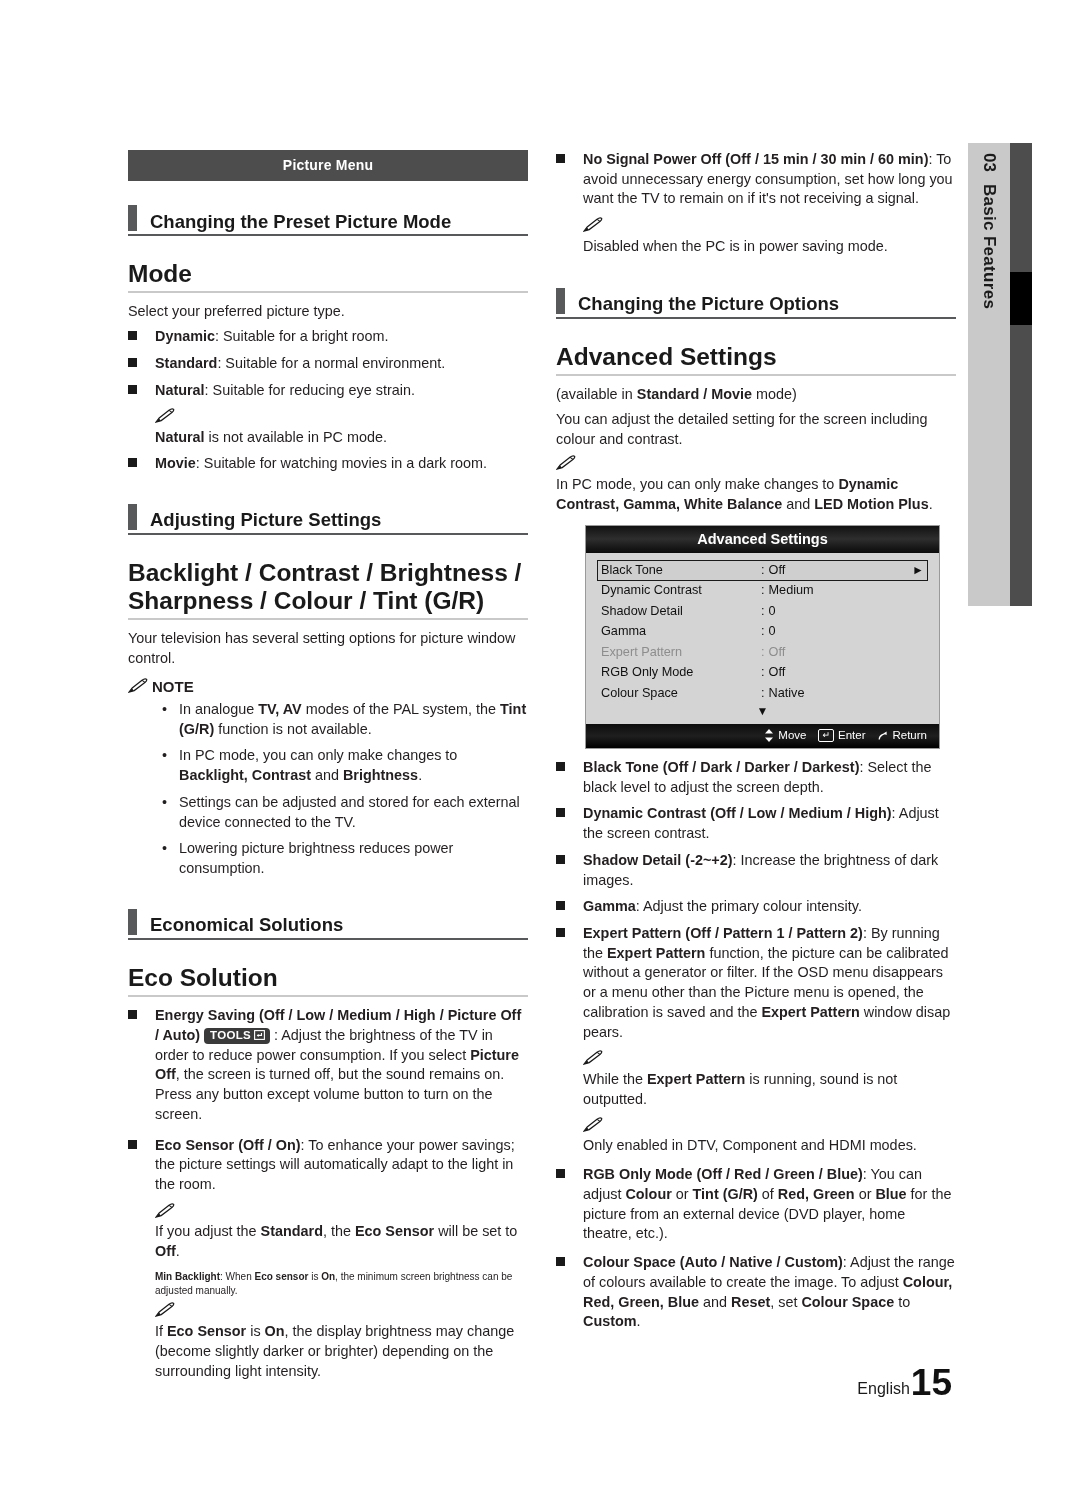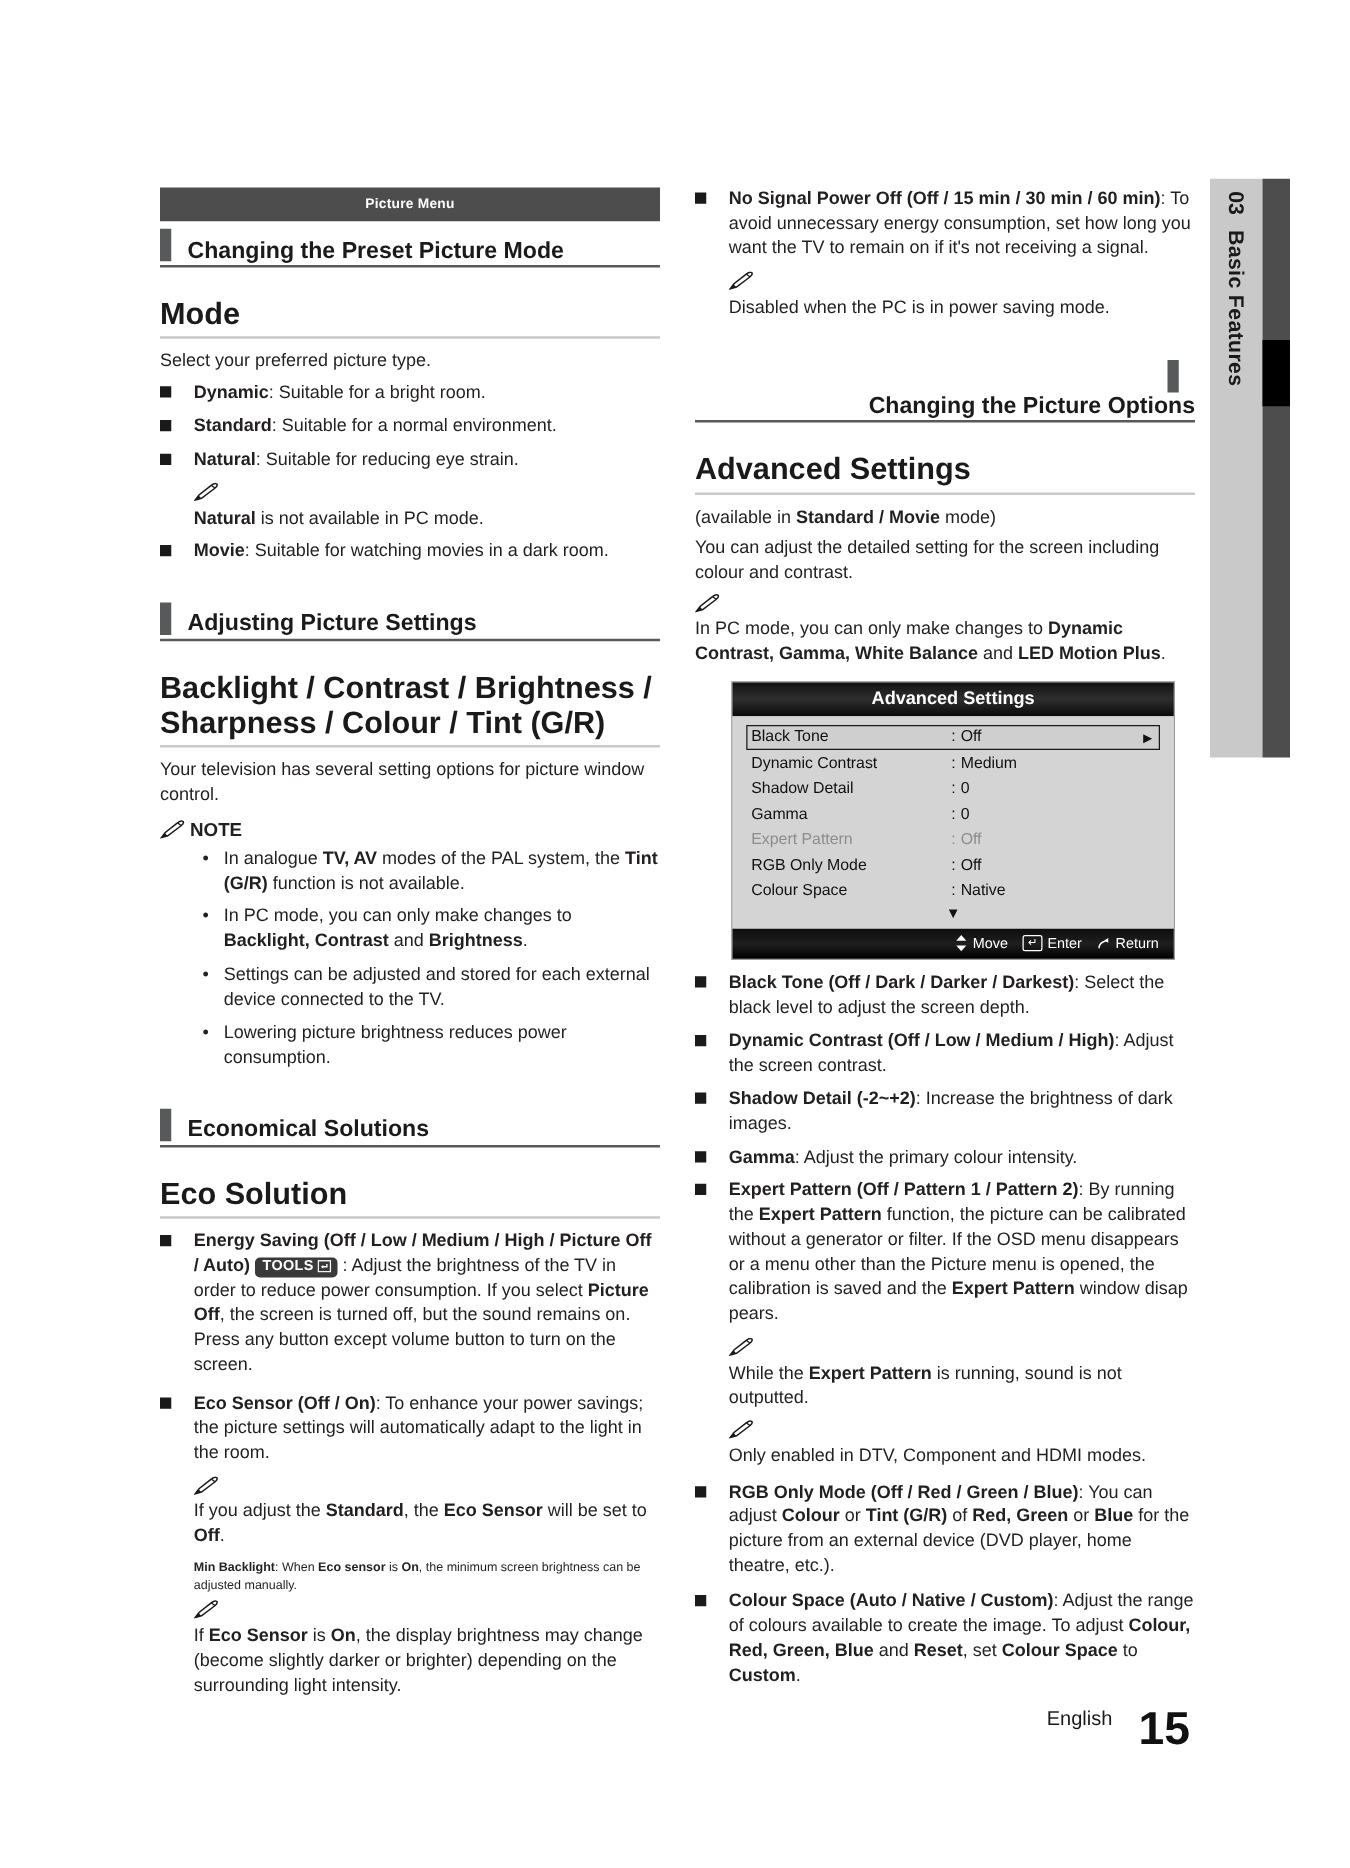--- a/index.html
+++ b/index.html
@@ -62,25 +62,25 @@
   
   .col { position:absolute; top:150px; width:400px; }
   .col-left  { left:128px; }
   .col-right { left:556px; }
 
   
   .banner {
     background:#4d4d4d;
     color:#ffffff;
     font-weight:bold;
-    font-size:11px;
+    font-size:14px;
     text-align:center;
     padding:7px 0 8px;
     letter-spacing:.2px;
-    margin-bottom:6px;
+    margin-bottom:24px;
   }
 
   
   .sec-head {
     display:flex; align-items:flex-end;
     border-bottom:2.5px solid #58595b;
     padding-bottom:3px;
     margin-bottom:24px;
   }
   .sec-head .sq {
@@ -205,21 +205,21 @@
   }
   .osd-foot span { display:inline-flex; align-items:center; gap:4px; }
   .enterkey {
     display:inline-block; border:1px solid #fff; border-radius:2px;
     padding:0 3px; font-size:9px; line-height:11px;
   }
 
   
   .footer {
     position:absolute; right:128px; bottom:96px;
-    display:flex; align-items:flex-start; gap:21px;margin-left:24px;
+    display:flex; align-items:flex-end; gap:1px;margin-left:24px;
   }
   .footer .lang { font-size:16px; color:#1a1a1a; }
   .footer .pno  { font-size:37px; font-weight:bold; color:#111; line-height:.85; }
 </style>
 </head>
 <body>
 
 <div class="page">
 
   <div class="chapter-tab">
@@ -391,21 +391,21 @@
       <div class="mk">
         <svg class="pencil" width="20" height="15" viewBox="0 0 20 15">
             <path d="M18.5 1.2 C17 0.2 15.6 1 14 2.3 L4.2 10 L1.2 14 L6.2 12.6 L16.6 4.8 C18.2 3.6 19.3 2.4 18.5 1.2 Z" fill="none" stroke="#1a1a1a" stroke-width="1.2"></path>
             <path d="M14.2 2.4 L17.2 4.6" stroke="#1a1a1a" stroke-width="1.1"></path>
             <path d="M1.3 13.9 L5.9 12.7 L3.9 10.2 Z" fill="#1a1a1a"></path>
           </svg>
       </div>
       <div class="tx">Disabled when the PC is in power saving mode.</div>
     </div>
 
-    <div class="sec-head" style="margin-top:31px;flex-direction:column;">
+    <div class="sec-head" style="margin-top:31px;">
       <div class="sq"></div>
       <div class="t">Changing the Picture Options</div>
     </div>
 
     <div class="topic">Advanced Settings</div>
 
     <p class="p"><span>(available in </span><span class="bd">Standard / Movie</span><span> mode)</span></p>
 
     <p class="p">You can adjust the detailed setting for the screen including colour and contrast.</p>
 

